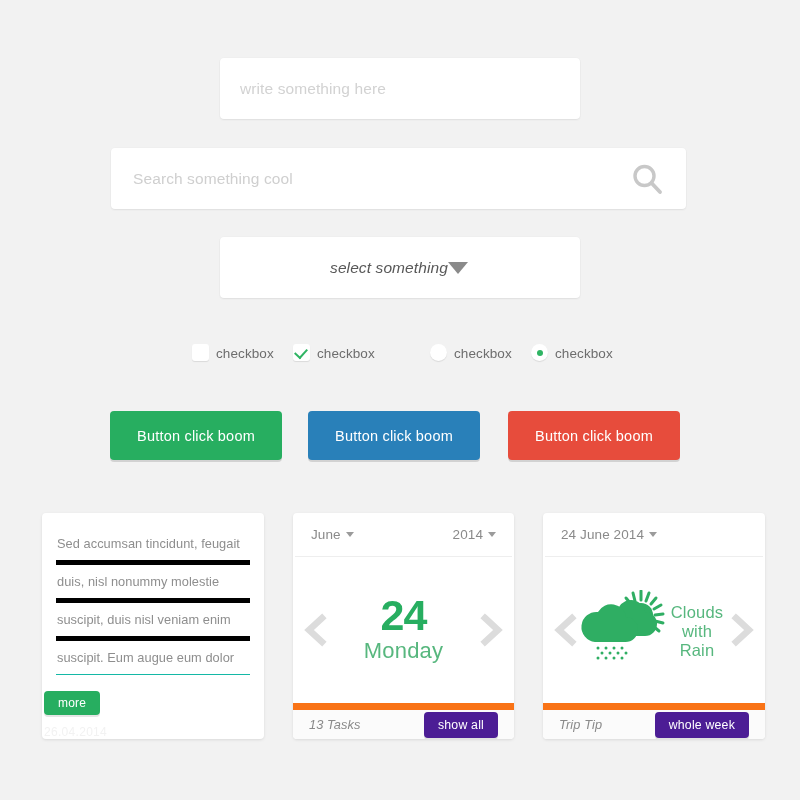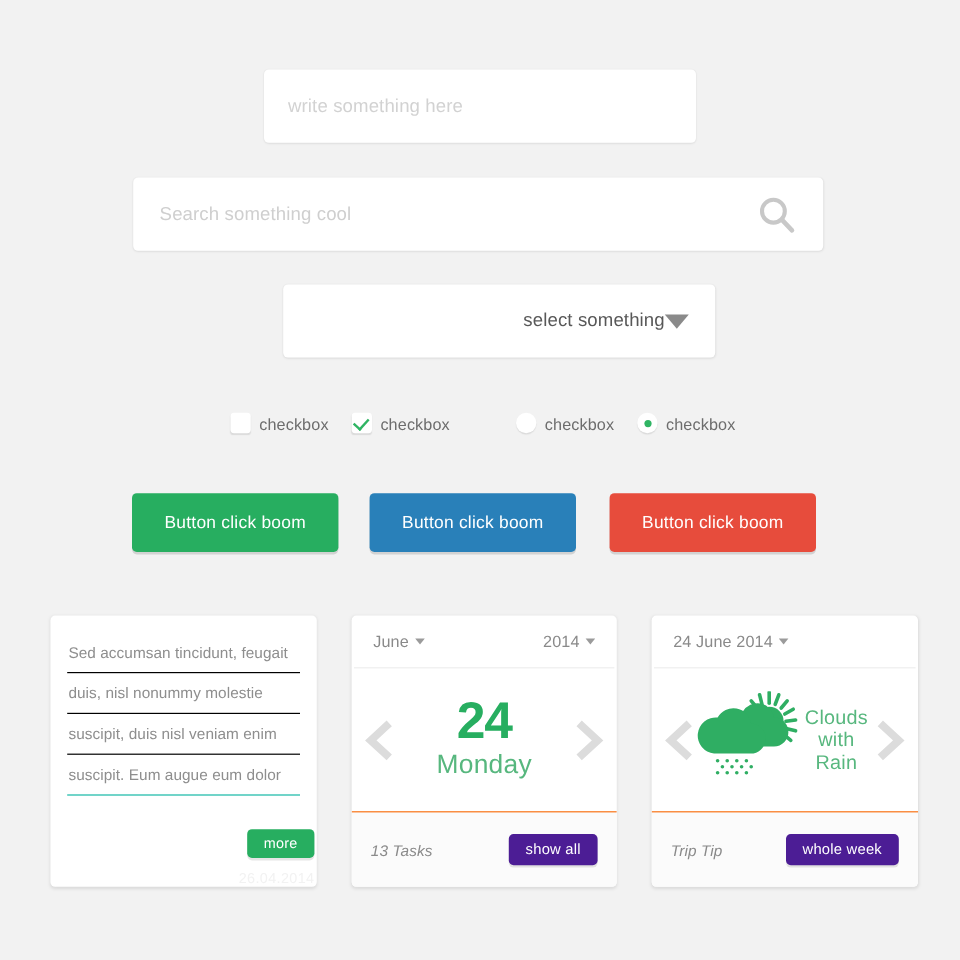--- a/index.html
+++ b/index.html
@@ -54,27 +54,28 @@
     width: 575px;
     height: 61px;
     padding: 0 22px;
     justify-content: space-between;
   }
   #search-wrap .placeholder-light { color: #cfcfcf; }
   .search-icon { width: 34px; height: 34px; flex: 0 0 auto; }
 
   
   #select-wrap {
-    left: 236px;
+    left: 220px;
     top: 237px;
     width: 360px;
     height: 61px;
     padding: 0 20px;
-    justify-content: flex-end;
-    cursor: pointer;
+    justify-content: center;
+    cursor: pointer;
+    font-style: italic;
   }
   .select-value {
     font-size: 15.5px;
     color: #585858;
     letter-spacing: 0.1px;
   }
   .caret-big {
     width: 0; height: 0;
     border-left: 10px solid transparent;
     border-right: 10px solid transparent;
@@ -178,29 +179,29 @@
   #card-date    { left: 293px; width: 221px; height: 226px; }
   #card-weather { left: 543px; width: 222px; height: 226px; }
 
   
   .note-list { padding: 14px 14px 0 14px; flex: 1 1 auto; }
   .note-line {
     font-size: 12.8px;
     color: #8e8e8e;
     letter-spacing: 0.05px;
     padding: 9px 0 9px 1px;
-    border-bottom: 1px solid #000000;
+    border-bottom: 5px solid #000000;
     white-space: nowrap;
   }
   .note-list .note-line:last-child { border-bottom: 1px solid #14b8a6; }
 
   .note-foot {
     height: 48px;
     display: flex;
-    align-items: flex-end;
+    align-items: flex-start;
     justify-content: space-between;
     padding: 0 2px;
     flex-direction: column;
   }
   .btn-pill {
     background: #27ae60;
     color: #fff;
     border: none;
     border-radius: 4px;
     font-family: "Liberation Sans", sans-serif;
@@ -289,23 +290,23 @@
   }
   .weather-label {
     font-size: 16.5px;
     color: #57b77e;
     letter-spacing: 0.2px;
     margin-top: 4px;
   }
 
   
   .card-foot {
-    height: 63px;
+    height: 36px;
     background: #fbfbfb;
-    border-top: 1px solid #f97316;
+    border-top: 7px solid #f97316;
     display: flex;
     align-items: center;
     justify-content: space-between;
     padding: 0 16px;
   }
   .foot-note {
     font-size: 12.8px;
     font-style: italic;
     color: #8a8a8a;
     letter-spacing: 0.1px;

